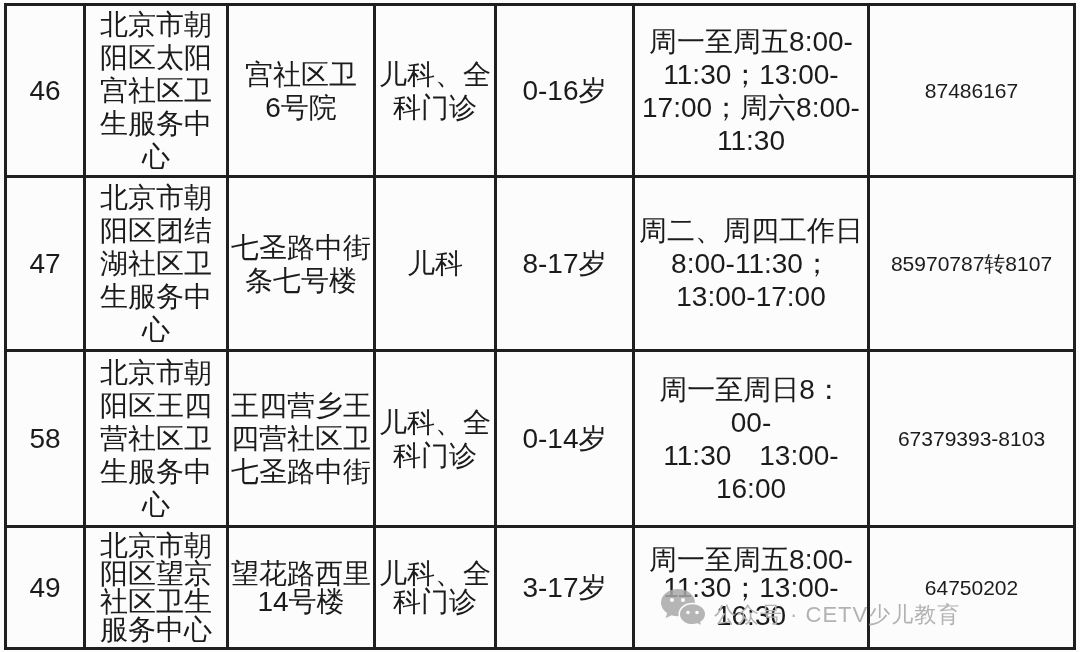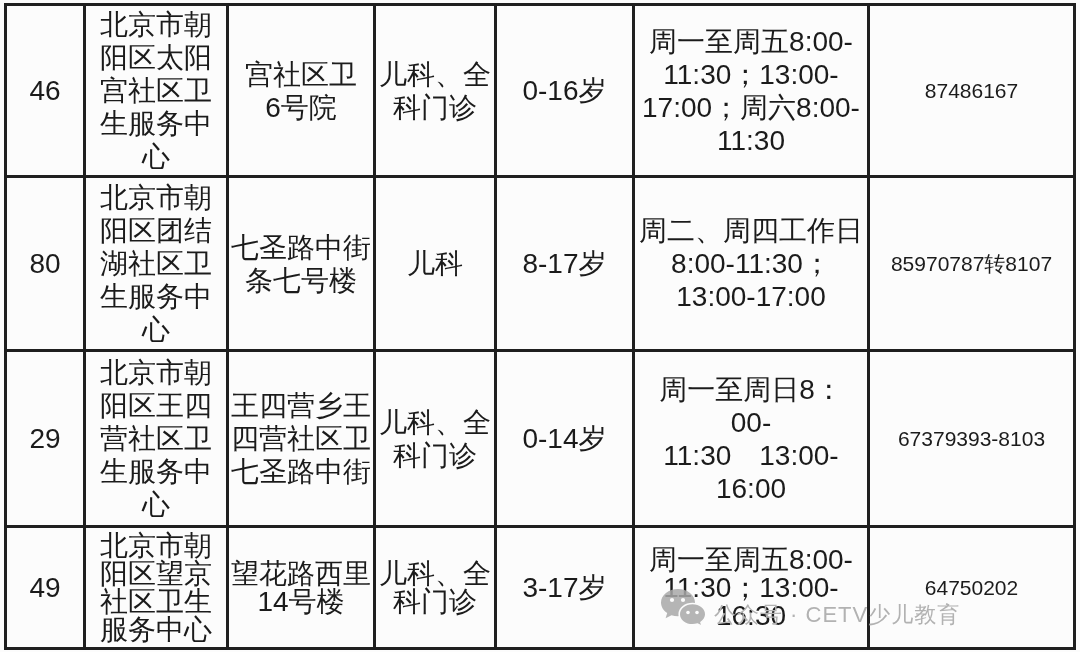--- a/index.html
+++ b/index.html
@@ -60,37 +60,37 @@
         <td>儿科、全
 科门诊</td>
         <td>0-16岁</td>
         <td>周一至周五8:00-
 11:30；13:00-
 17:00；周六8:00-
 11:30</td>
         <td class="phone">87486167</td>
       </tr>
       <tr class="r2">
-        <td>80</td>
+        <td>47</td>
         <td>北京市朝
 阳区团结
 湖社区卫
 生服务中
 心</td>
         <td>七圣路中街
 条七号楼</td>
         <td>儿科</td>
         <td>8-17岁</td>
         <td>周二、周四工作日
 8:00-11:30；
 13:00-17:00</td>
         <td class="phone">85970787转8107</td>
       </tr>
       <tr class="r3">
-        <td>29</td>
+        <td>58</td>
         <td>北京市朝
 阳区王四
 营社区卫
 生服务中
 心</td>
         <td>王四营乡王
 四营社区卫
 七圣路中街</td>
         <td>儿科、全
 科门诊</td>

